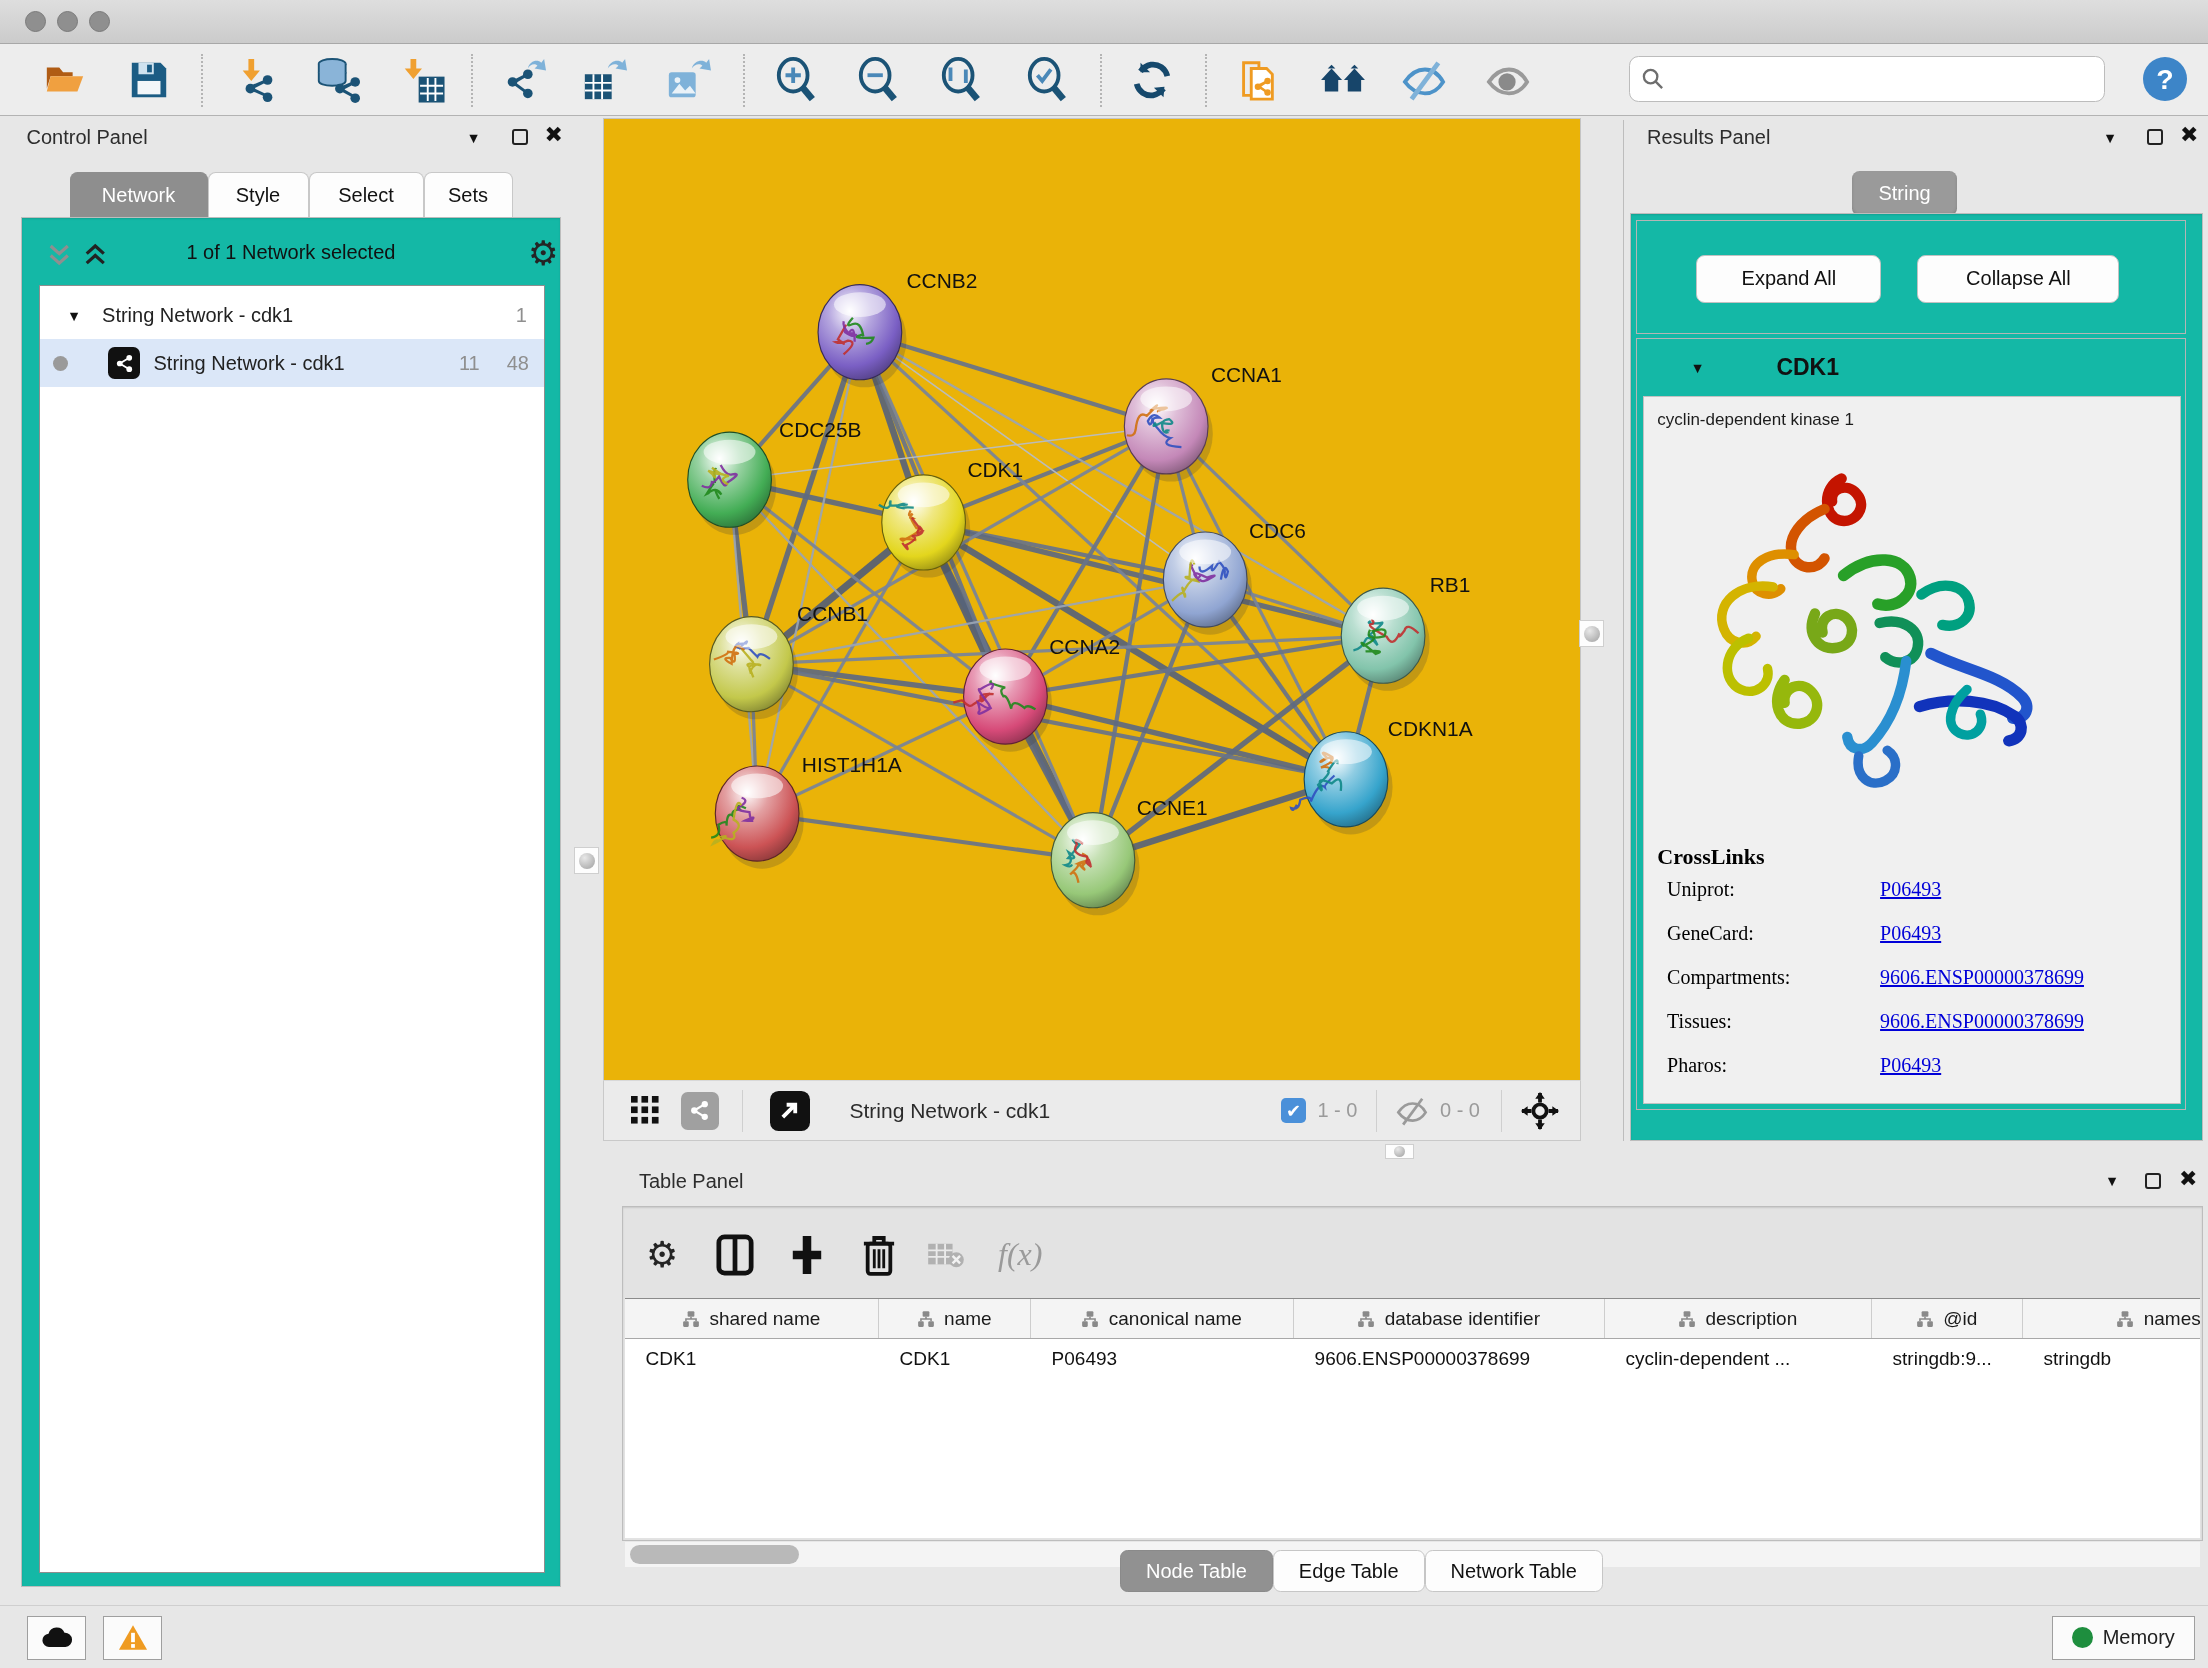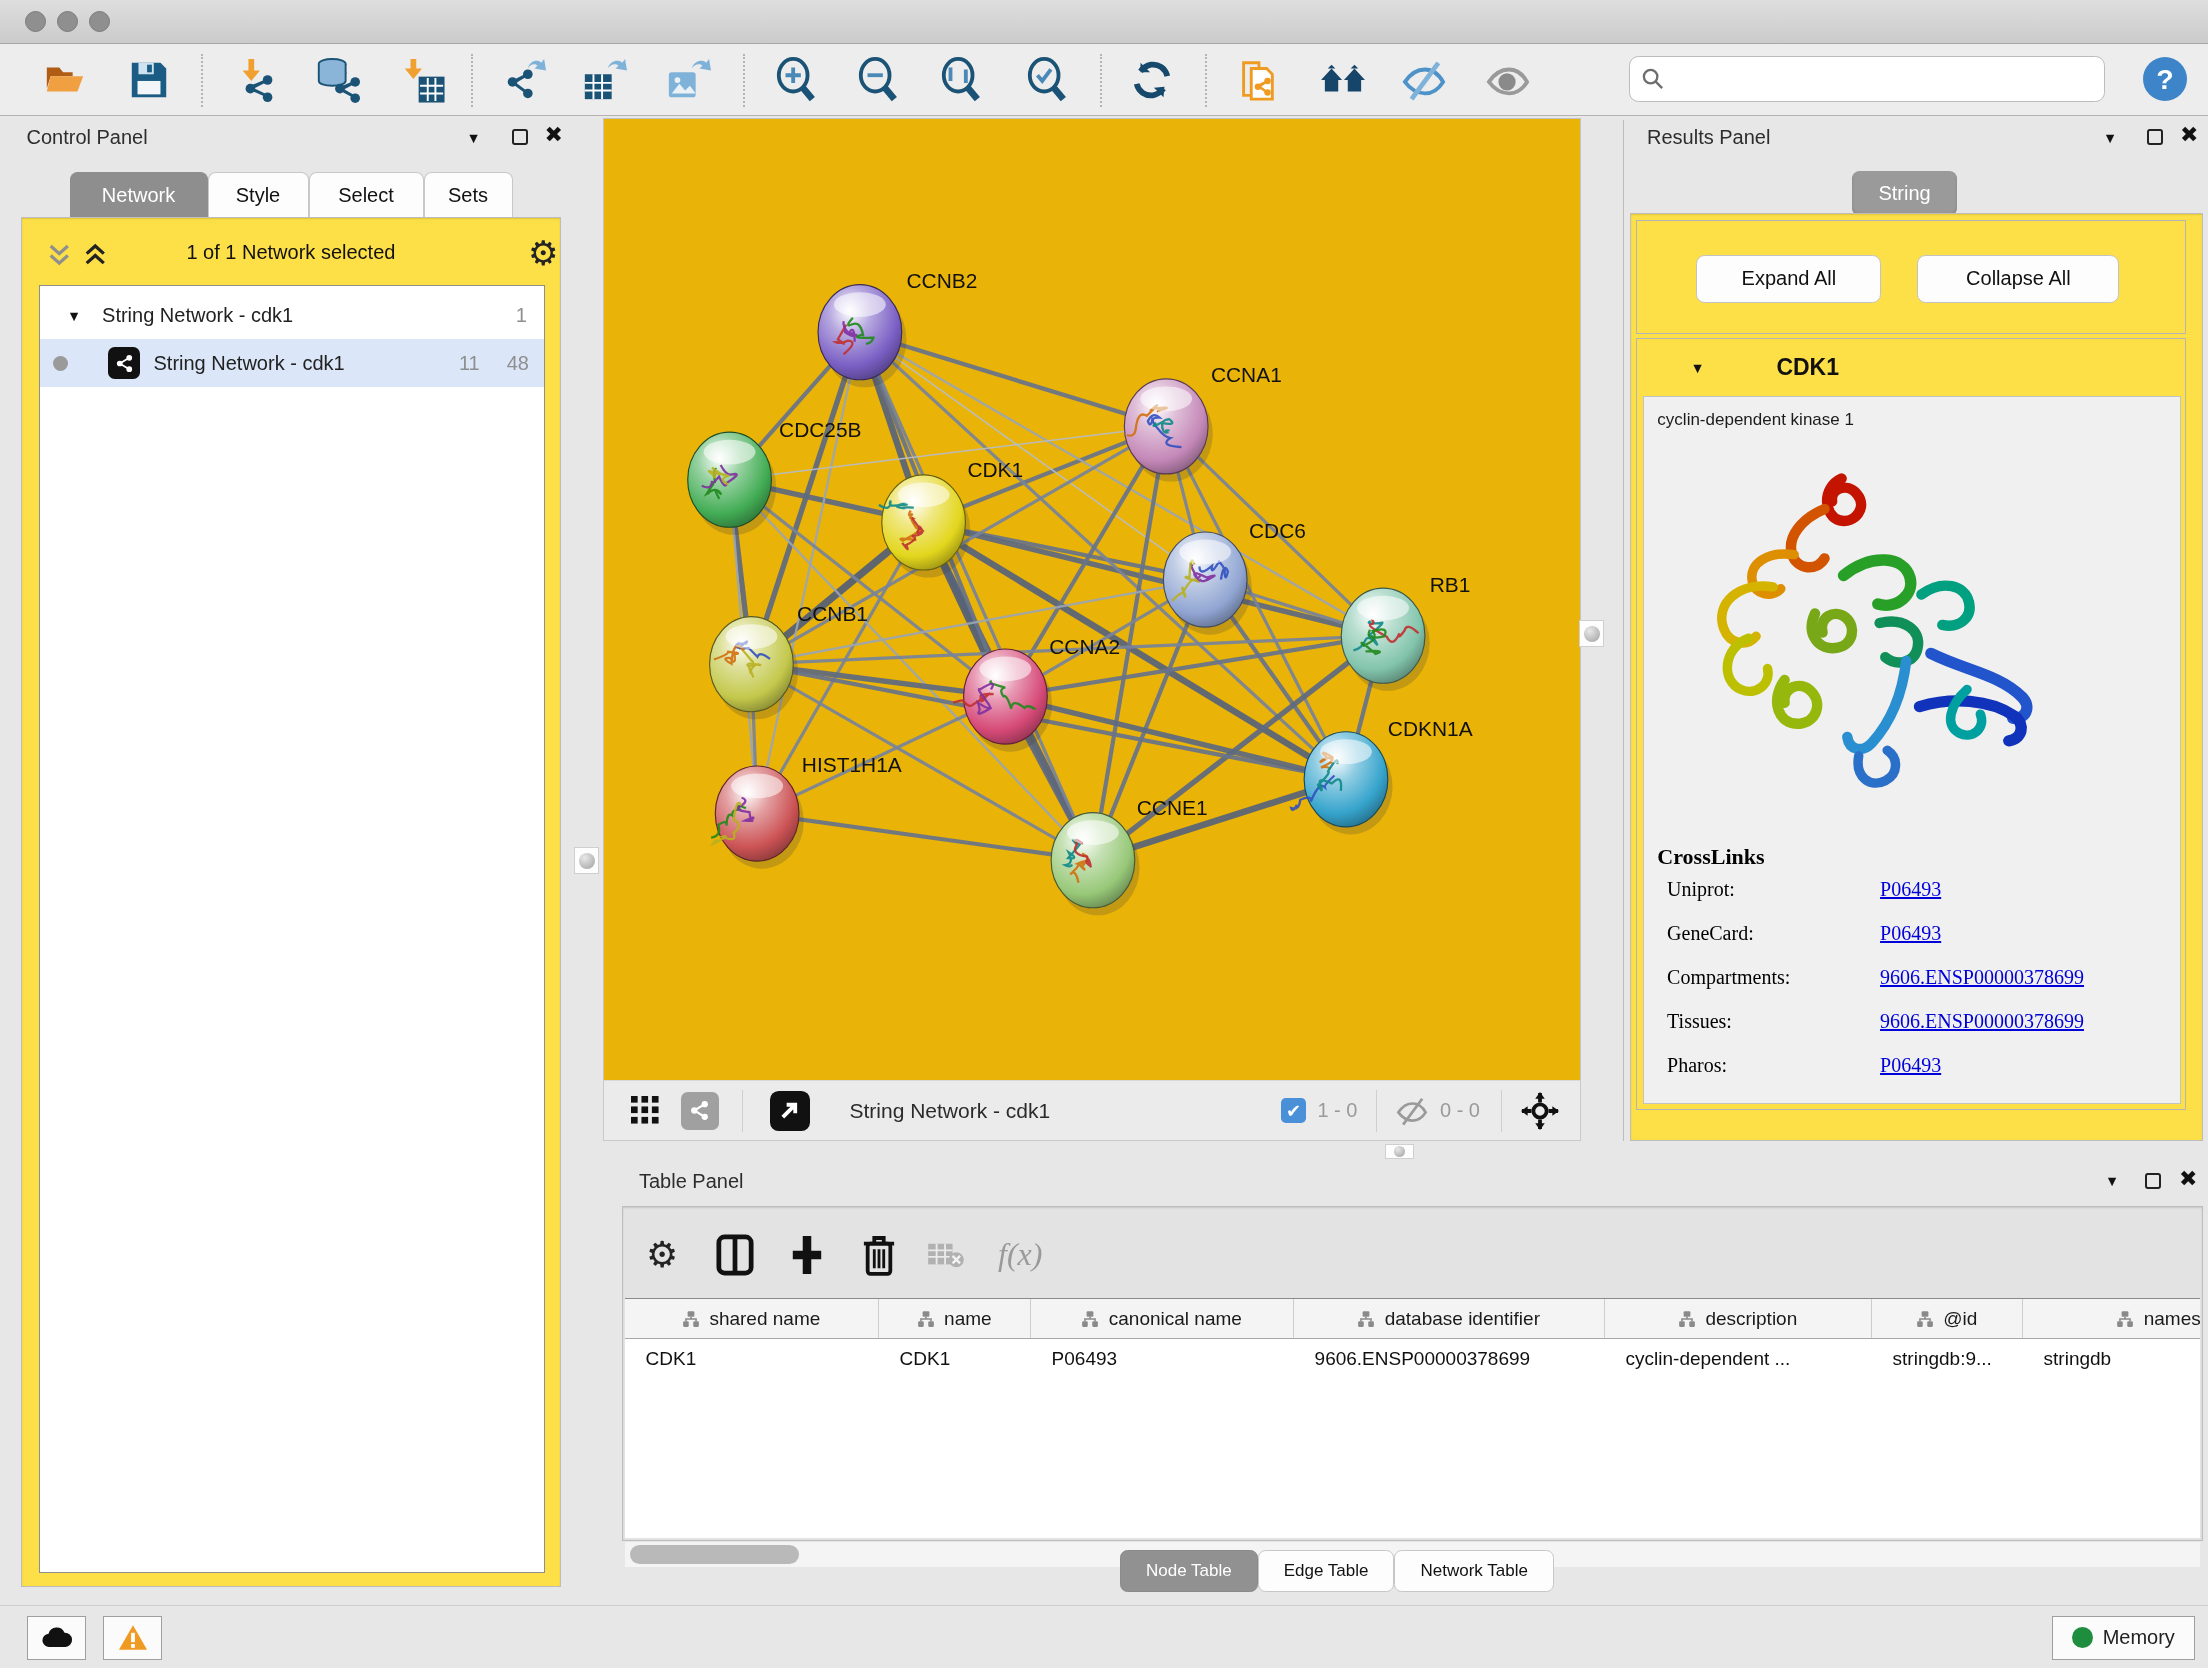--- a/index.html
+++ b/index.html
@@ -23,21 +23,21 @@
   
   .panel-title { font-size:20px; color:#2d2d2d; }
   .float-ico { width:16px; height:16px; border:2.4px solid #222; border-radius:2.9px; display:inline-block; }
   .close-ico { font-size:22px; font-weight:bold; color:#111; }
   .tri { font-size:14.3px; color:#111; }
 
   
   .ctrlpanel { left:9.5px; top:120px; width:563px; height:1469px; }
   .tab { height:46px; border:1px solid #c8c8c8; border-bottom:none; border-radius:7.6px 7.6px 0 0; background:#fdfdfd; color:#111; font-size:20px; display:flex; align-items:center; justify-content:center; }
   .tab.sel { background:#8e8e8e; color:#fff; border-color:#8e8e8e; }
-  .inner-sunken { background:#fde047; border:1px solid #bdbdbd; box-shadow:inset 0 1px 1.9px rgba(0,0,0,0.12); }
+  .inner-sunken { background:#14b8a6; border:1px solid #bdbdbd; box-shadow:inset 0 1px 1.9px rgba(0,0,0,0.12); }
   .netlist { background:#fff; border:1px solid #8e8e8e; }
   .treerow { position:absolute; left:0; width:100%; height:48px; display:flex; align-items:center; font-size:20px; }
   .treerow.sel { background:#dbe7f8; }
   .cnt { color:#8f8f8f; }
   .share-badge { width:32px; height:32px; background:#111; border-radius:6.7px; display:flex; align-items:center; justify-content:center; }
 
   
   .netcanvas { left:603px; top:118px; width:978px; height:963px; background:#eab308; border:1px solid #c4c4c4; }
   .netfooter { left:603px; top:1080px; width:978px; height:61px; background:#ebebeb; border:1px solid #c9c9c9; border-top:1px solid #d8d8d8; display:flex; align-items:center; }
   .vsep { width:0; height:42px; border-left:1.9px solid #cfcfcf; }
@@ -65,21 +65,21 @@
   .tablepanel { left:616px; top:1162px; width:1592px; height:441px; }
   .tp-sunken { left:5.7px; top:44px; width:1581px; height:335px; background:#e3e3e3; border:1px solid #bdbdbd; box-shadow:inset 0 1px 1.9px rgba(0,0,0,0.12); }
   .tptool { position:absolute; top:23px; display:flex; align-items:center; justify-content:center; width:49px; height:49px; }
   .datatable { position:absolute; left:1.9px; top:91px; width:1575px; height:240px; background:#fff; border-top:1.9px solid #8b8b8b; overflow:hidden; }
   .th-row { position:absolute; left:0; top:0; height:40px; width:1712px; background:#f4f4f4; border-bottom:1.9px solid #a8a8a8; display:flex; }
   .th { display:flex; align-items:center; justify-content:center; gap:9.5px; font-size:19px; color:#1a1a1a; border-right:1px solid #cdcdcd; }
   .td-row { position:absolute; left:0; top:40px; height:40px; width:1712px; display:flex; }
   .td { display:flex; align-items:center; padding-left:21px; font-size:19px; color:#111; overflow:hidden; white-space:nowrap; }
   .hscroll { position:absolute; left:1.9px; top:335px; width:1575px; height:25px; background:#f4f4f4; }
   .hthumb { position:absolute; left:5.7px; top:2.9px; width:169px; height:19px; background:#b9b9b9; border-radius:9.5px; }
-  .bottomtab { height:42px; border:1px solid #c6c6c6; border-radius:7.6px; background:#fdfdfd; font-size:17px; color:#111; display:flex; align-items:center; justify-content:center; padding:0 25px; }
+  .bottomtab { height:42px; border:1px solid #c6c6c6; border-radius:7.6px; background:#fdfdfd; font-size:20px; color:#111; display:flex; align-items:center; justify-content:center; padding:0 25px; }
   .bottomtab.sel { background:#919191; color:#fff; border-color:#8a8a8a; }
 
   
   .statusbar { left:0; top:1605px; width:2208px; height:63px; background:#e7e7e7; border-top:1px solid #cfcfcf; }
   .sbtn { top:9.5px; height:44px; background:#fbfbfb; border:1.9px solid #9f9f9f; display:flex; align-items:center; justify-content:center; gap:9.5px; }
   .memdot { width:21px; height:21px; border-radius:50%; background:#1e8e3e; }
 </style>
 </head>
 <body>
 

